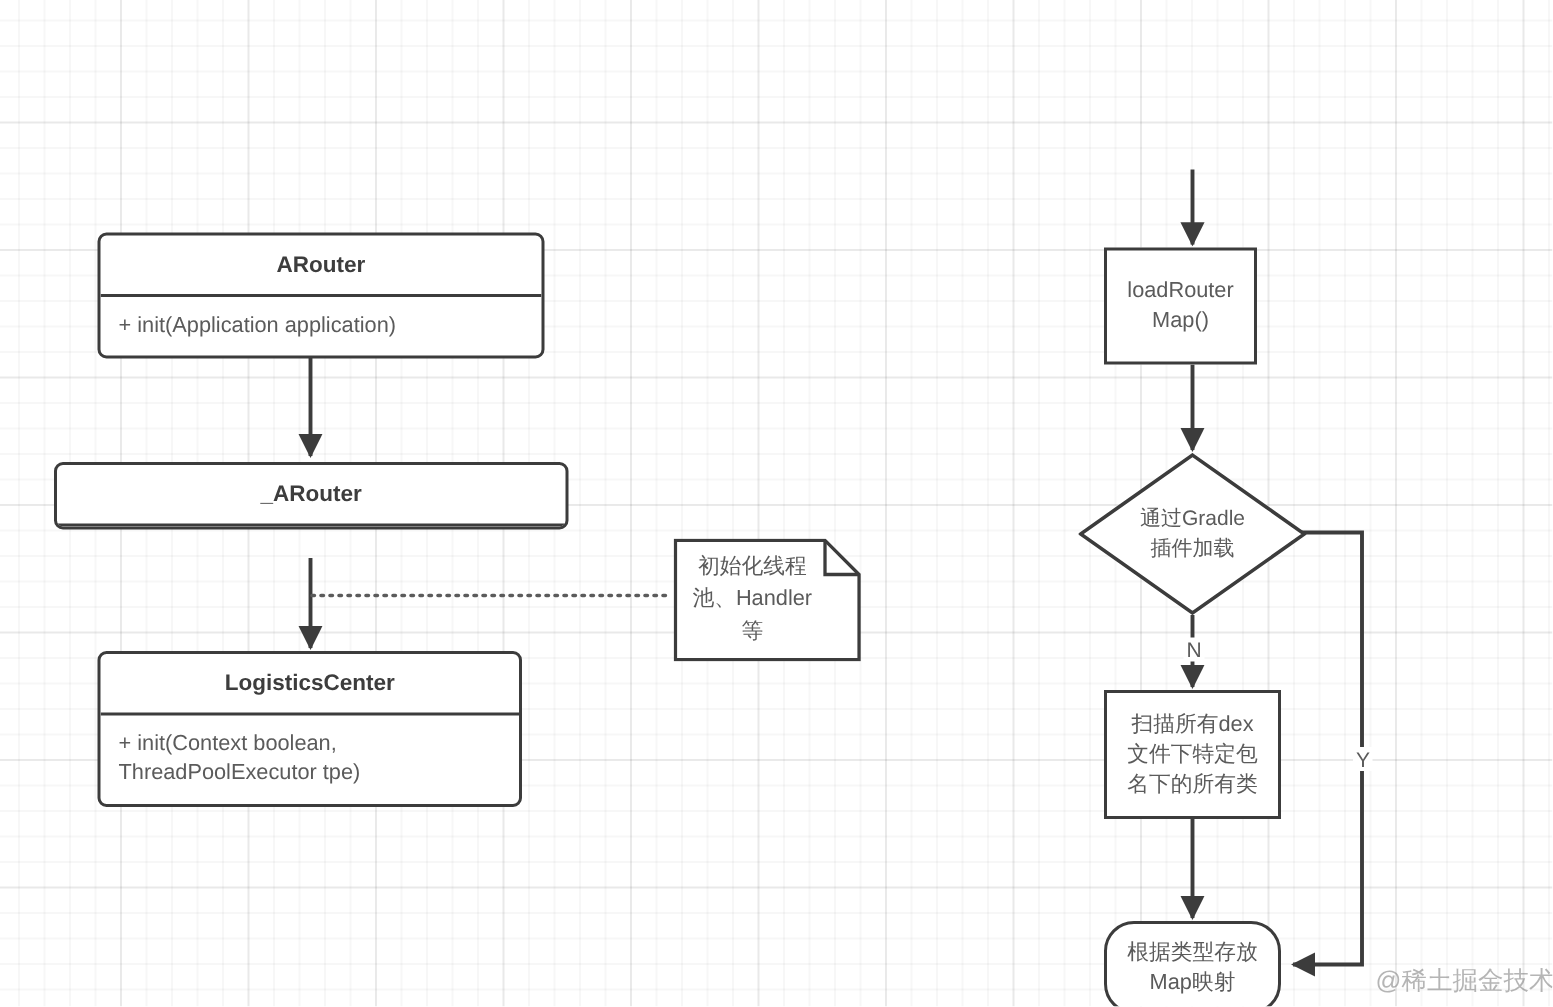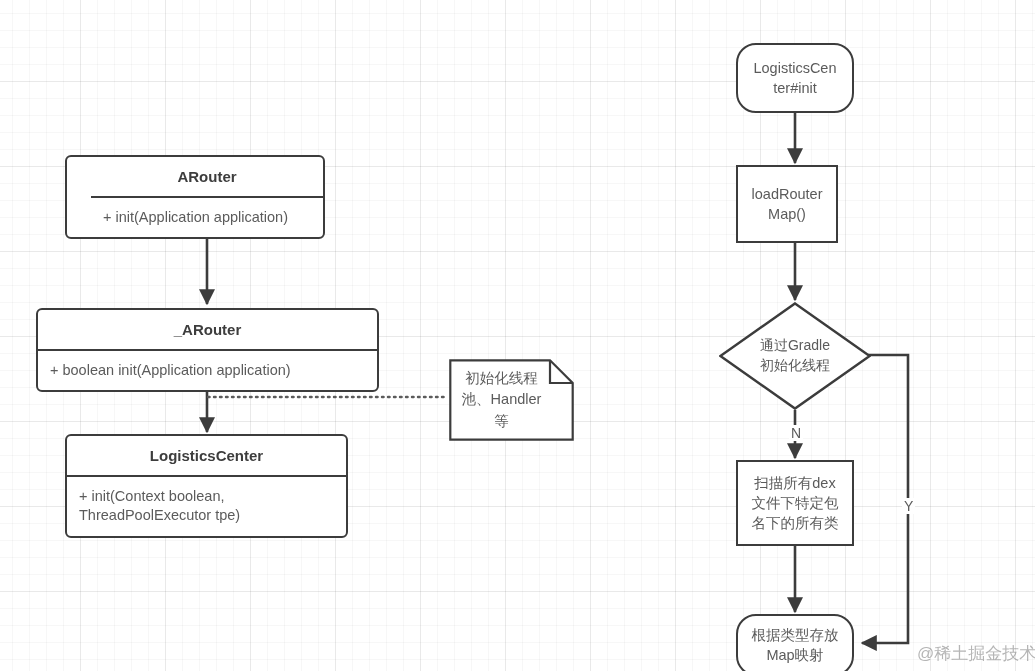--- a/index.html
+++ b/index.html
@@ -163,62 +163,57 @@
 
     <line x1="795" y1="243" x2="795" y2="300" stroke="#3c3c3c" stroke-width="2.6" marker-end="url(#arrow)"></line>
 
     <line x1="795" y1="410" x2="795" y2="458" stroke="#3c3c3c" stroke-width="2.6" marker-end="url(#arrow)"></line>
 
     <line x1="795" y1="546" x2="795" y2="612" stroke="#3c3c3c" stroke-width="2.6" marker-end="url(#arrow)"></line>
 
     <path d="M 868 355 L 908 355 L 908 643 L 862 643" fill="none" stroke="#3c3c3c" stroke-width="2.6" marker-end="url(#arrow)"></path>
   </svg>
 
-  <div class="uml" style="left:65px; top:155px; width:260px;padding-left:24px;">
+  <div class="uml" style="left:65px; top:155px; width:298px;">
     <div class="uml-title">ARouter</div>
     <div class="uml-body">+ init(Application application)</div>
   </div>
 
   <div class="uml" style="left:36px; top:308px; width:343px;">
     <div class="uml-title">_ARouter</div>
-    <div class="uml-body">+ boolean init(Application application)</div>
   </div>
 
   <div class="uml" style="left:65px; top:434px; width:283px;">
     <div class="uml-title">LogisticsCenter</div>
     <div class="uml-body">+ init(Context boolean,
 ThreadPoolExecutor tpe)</div>
   </div>
 
   <div class="note" style="left:449px; top:359px; width:105px; height:82px;">
     <svg width="125" height="82" viewBox="0 0 125 82" xmlns="http://www.w3.org/2000/svg" style="position:absolute;left:0;top:0;">
       <path d="M 1.3 1.3 L 101 1.3 L 123.7 24 L 123.7 80.7 L 1.3 80.7 Z" fill="#ffffff" stroke="#3c3c3c" stroke-width="2.2" stroke-linejoin="miter"></path>
       <path d="M 101 1.3 L 101 24 L 123.7 24" fill="none" stroke="#3c3c3c" stroke-width="2.2"></path>
     </svg>
     <div class="note-text">初始化线程
 池、Handler
 等</div>
   </div>
 
-  <div class="node terminal" style="left:736px; top:43px; width:118px; height:70px;">
-    <span>LogisticsCen
-ter#init</span>
-  </div>
 
   <div class="node process" style="left:736px; top:165px; width:102px; height:78px;">
     <span>loadRouter
 Map()</span>
   </div>
 
   <div class="diamond" style="left:719px; top:302px; width:152px; height:108px;">
     <svg width="152" height="108" viewBox="0 0 152 108" xmlns="http://www.w3.org/2000/svg" style="position:absolute;left:0;top:0;">
       <path d="M 76 1.4 L 150.6 54 L 76 106.6 L 1.4 54 Z" fill="#ffffff" stroke="#3c3c3c" stroke-width="2.4" stroke-linejoin="miter"></path>
     </svg>
     <div class="diamond-text">通过Gradle
-初始化线程</div>
+插件加载</div>
   </div>
 
   <div class="node process" style="left:736px; top:460px; width:118px; height:86px;">
     <span>扫描所有dex
 文件下特定包
 名下的所有类</span>
   </div>
 
   <div class="node terminal" style="left:736px; top:614px; width:118px; height:62px;">
     <span>根据类型存放

